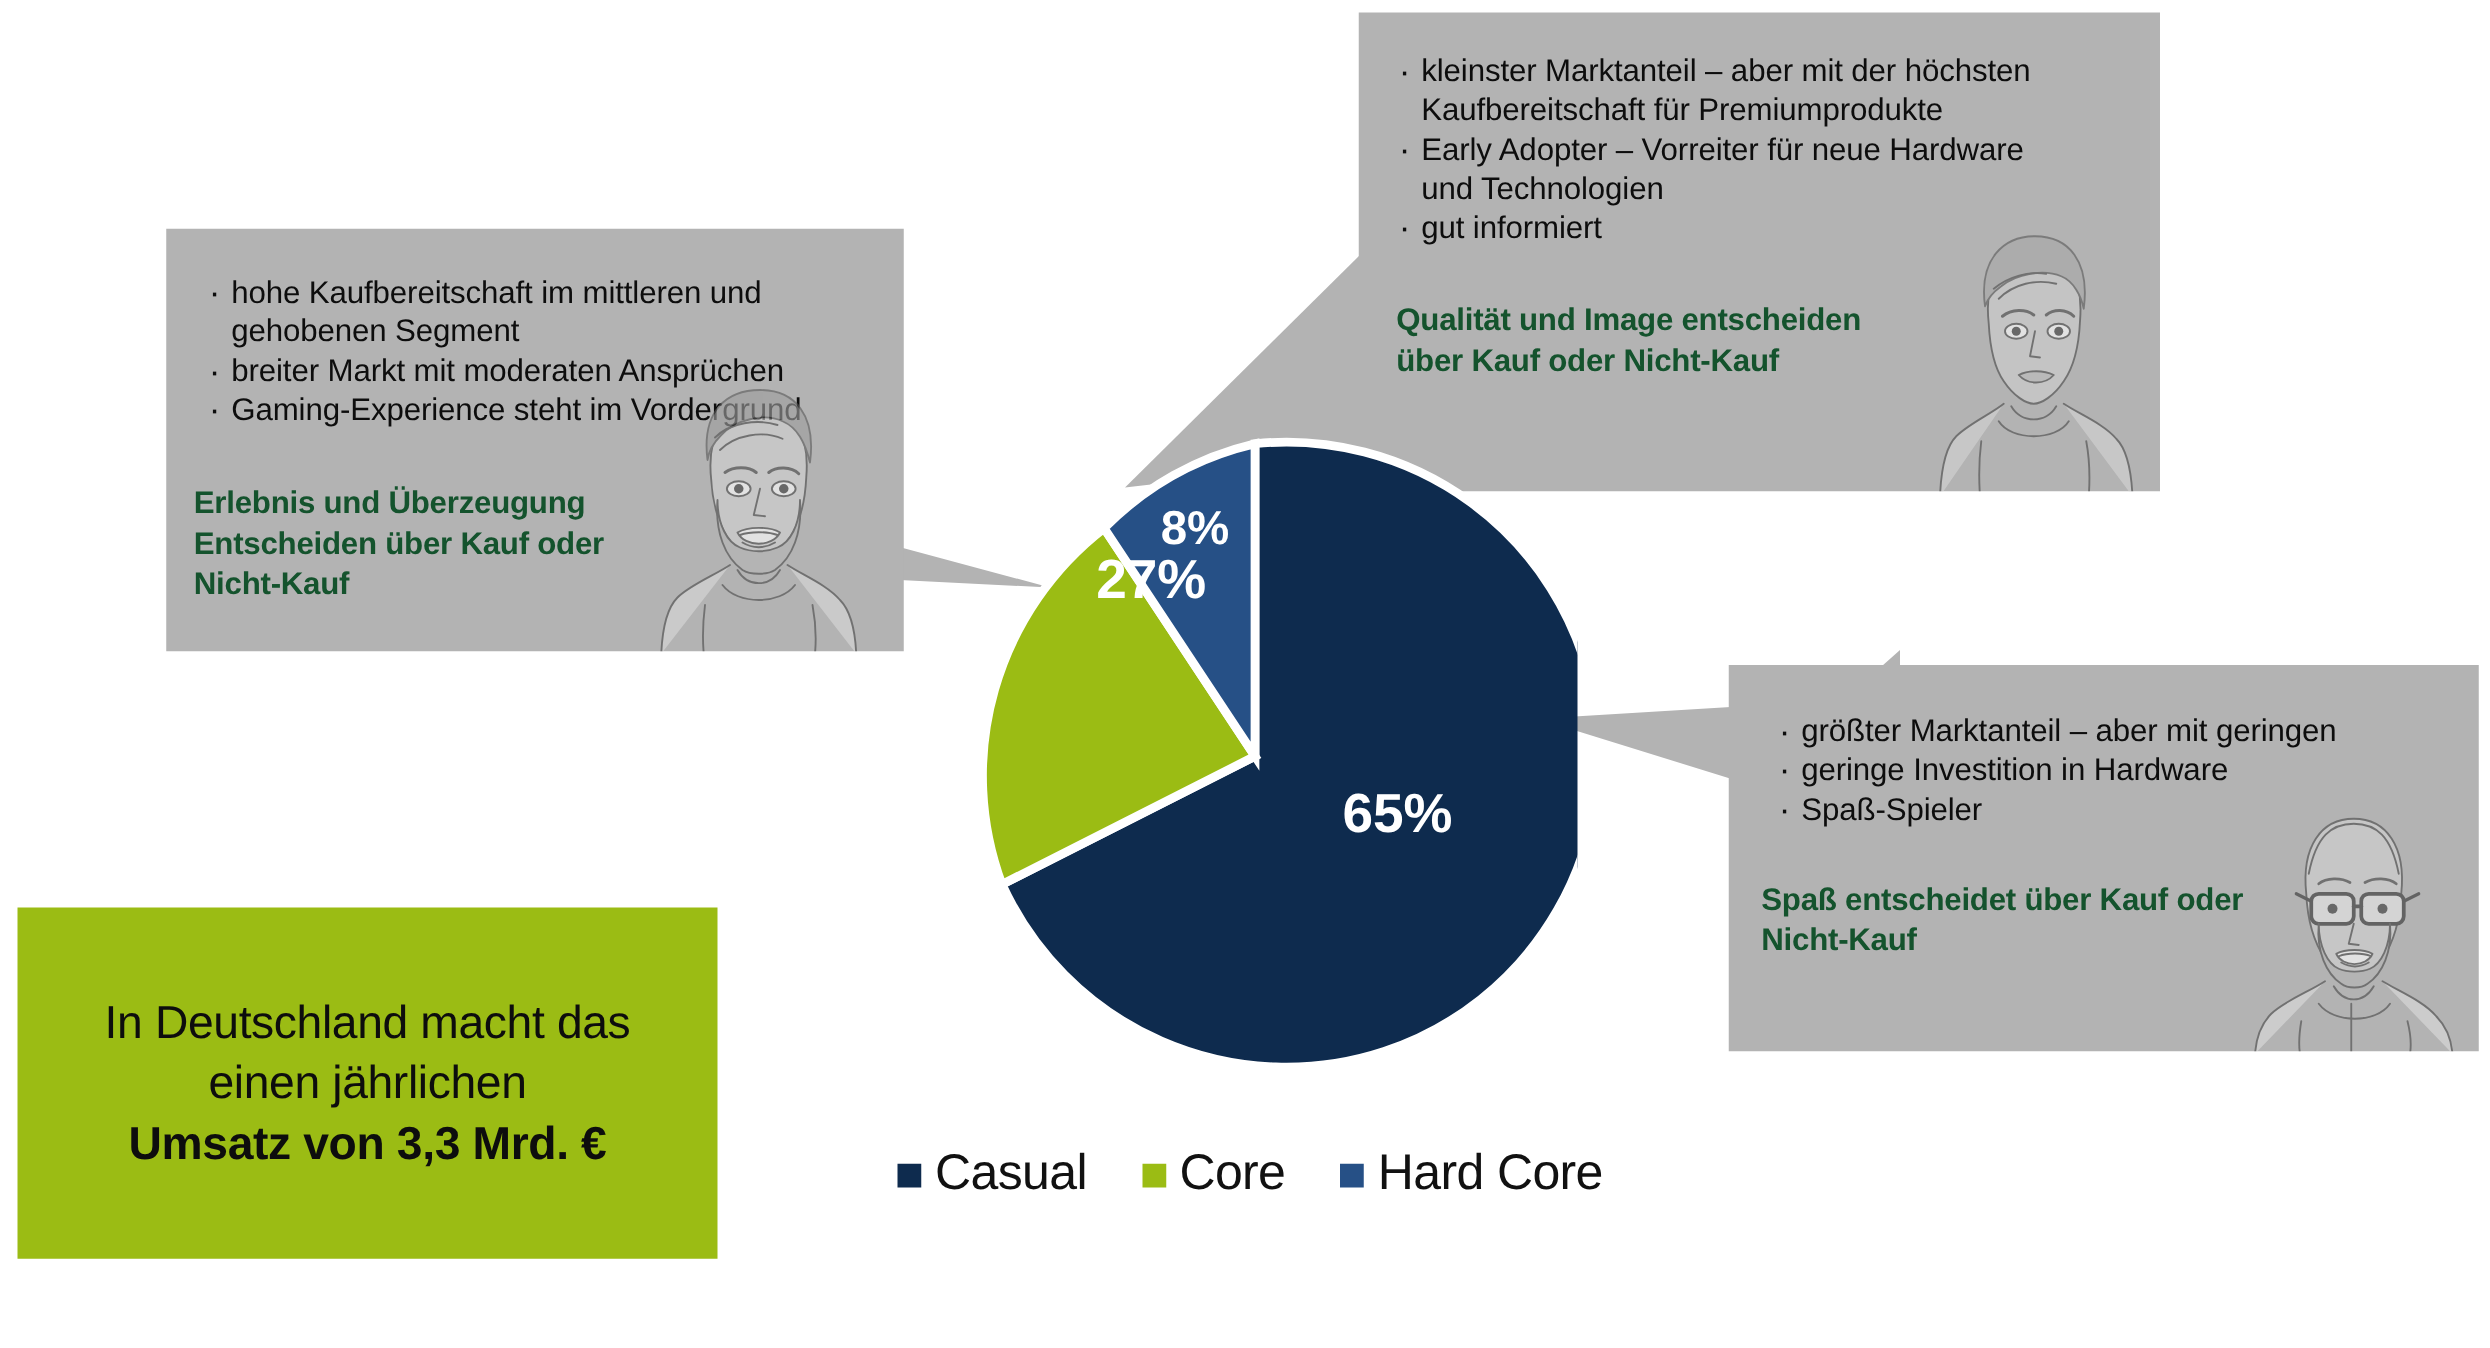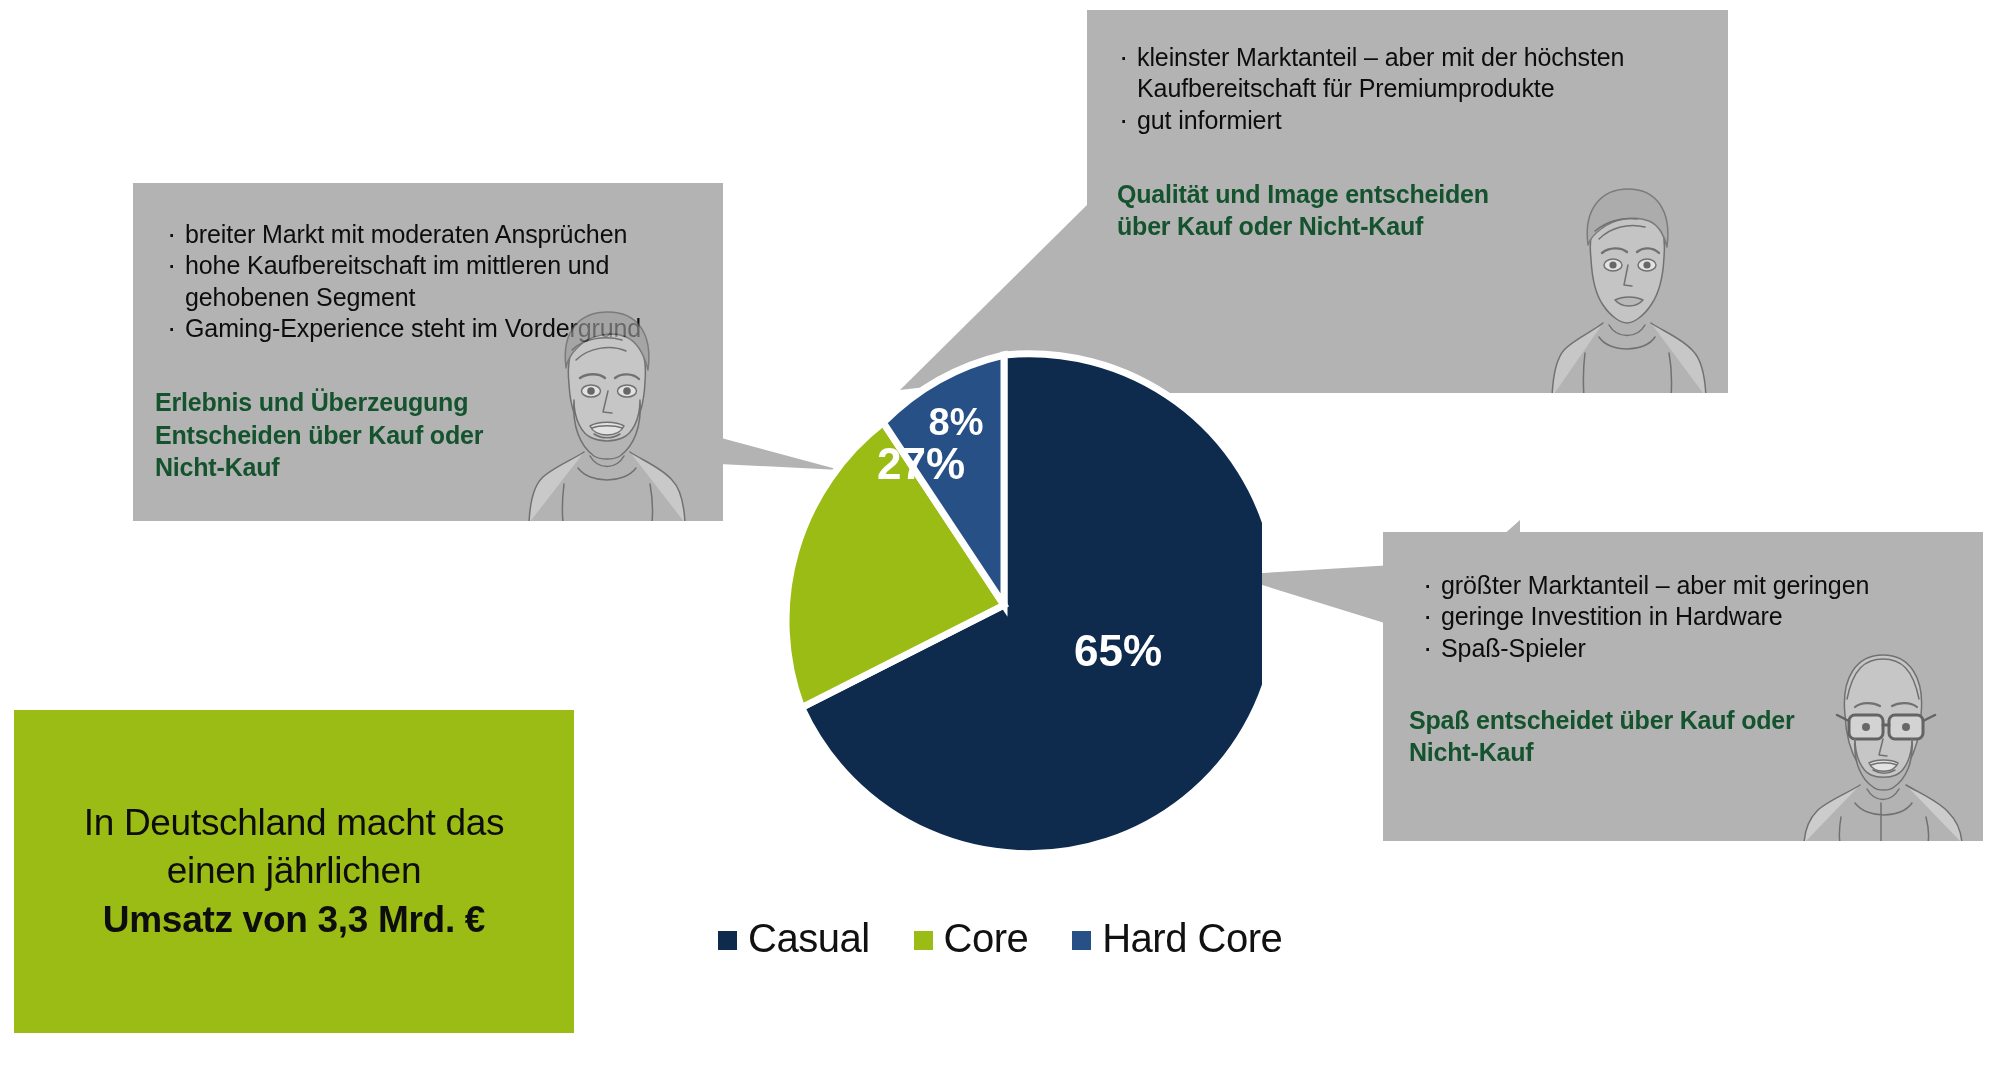--- a/index.html
+++ b/index.html
@@ -152,20 +152,24 @@
 
   <svg class="pointer" style="left:1230px; top:520px; width:290px; height:150px;" viewBox="0 0 290 150">
     <polygon points="290,0 290,145 0,55 245,40" fill="#b3b3b3"></polygon>
   </svg>
 
   <div class="callout" style="left:1087px; top:10px; width:641px; height:383px;">
     <ul class="bullets" style="margin:32px 0 0 30px; width:560px;">
       <li>
         <span>kleinster Marktanteil – aber mit der höchsten</span>
         <span class="cont">Kaufbereitschaft für Premiumprodukte</span>
+      </li>
+      <li>
+        <span>Early Adopter – Vorreiter für neue Hardware</span>
+        <span class="cont">und Technologien</span>
       </li>
       <li>
         <span>gut informiert</span>
       </li>
     </ul>
     <div class="headline" style="margin:42px 0 0 30px; width:520px;">
       <div>Qualität und Image entscheiden</div>
       <div>über Kauf oder Nicht-Kauf</div>
     </div>
 
@@ -192,25 +196,25 @@
         <path d="M60 170 C70 186, 106 186, 116 170"></path>
         <path d="M46 186 C44 202, 44 216, 45 230"></path>
         <path d="M130 186 C133 202, 133 216, 132 230"></path>
       </g>
     </svg>
   </div>
 
   <div class="callout" style="left:133px; top:183px; width:590px; height:338px;">
     <ul class="bullets" style="margin:36px 0 0 32px; width:520px;">
       <li>
-        <span>breiter Markt mit moderaten Ansprüchen</span>
-      </li>
-      <li>
         <span>hohe Kaufbereitschaft im mittleren und</span>
         <span class="cont">gehobenen Segment</span>
+      </li>
+      <li>
+        <span>breiter Markt mit moderaten Ansprüchen</span>
       </li>
       <li>
         <span>Gaming-Experience steht im Vordergrund</span>
       </li>
     </ul>
     <div class="headline" style="margin:42px 0 0 22px; width:420px;">
       <div>Erlebnis und Überzeugung</div>
       <div>Entscheiden über Kauf oder</div>
       <div>Nicht-Kauf</div>
     </div>
@@ -324,19 +328,19 @@
     <div class="legend-item">
       <span class="legend-swatch" style="background:#9bbc14;"></span>
       <span class="legend-label">Core</span>
     </div>
     <div class="legend-item">
       <span class="legend-swatch" style="background:#265086;"></span>
       <span class="legend-label">Hard Core</span>
     </div>
   </div>
 
-  <div id="green-box" style="left:14px; top:710px; width:560px; height:323px;">
+  <div id="green-box" style="left:14px; top:726px; width:560px; height:281px;">
     <div class="ln">In Deutschland macht das</div>
     <div class="ln">einen jährlichen</div>
     <div class="ln bold">Umsatz von 3,3 Mrd. €</div>
   </div>
 
 </div>
 
 </body></html>

